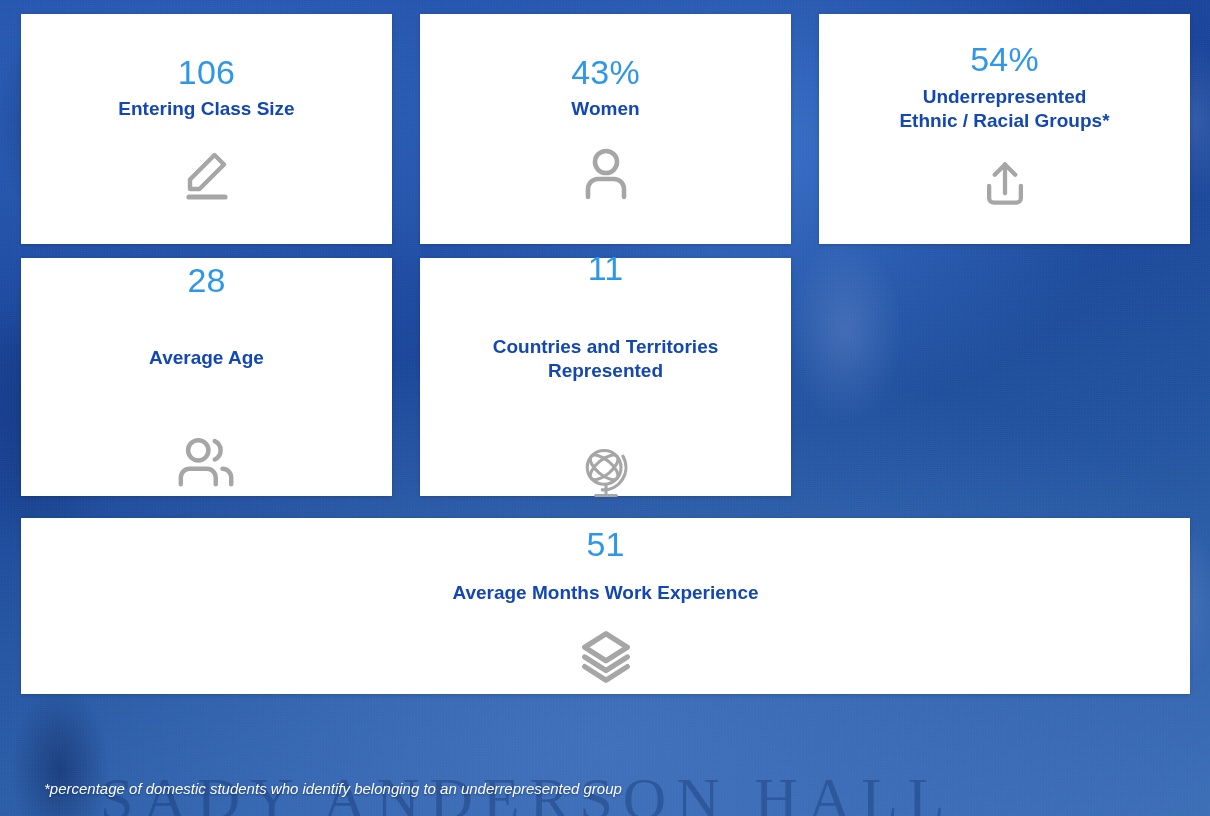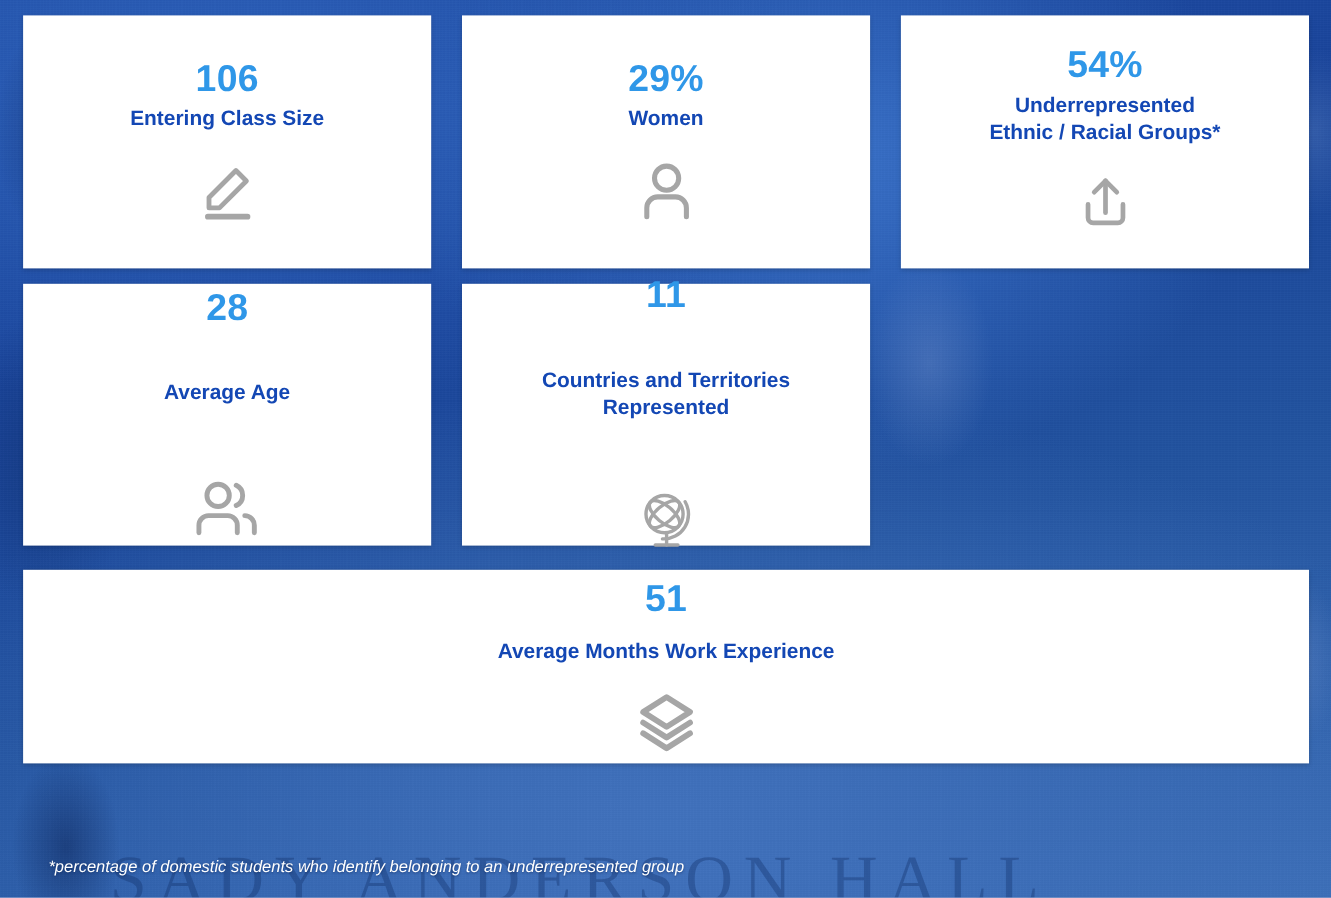--- a/index.html
+++ b/index.html
@@ -81,21 +81,21 @@
   .card.row1 { height:230px; }
   .card.row2 { height:238px;gap:41px; }
   .card.wide {
     grid-column:1 / -1;
     height:176px;
     margin-top:8px;
   }
 
   .stat-value {
     font-size:34px;
-    font-weight:bold;
+    font-weight:normal;
     color:#2f97e8;
     line-height:1.05;
     letter-spacing:.2px;
   }
   .stat-label {
     font-size:19px;
     font-weight:bold;
     color:#1347b4;
     text-align:center;
     line-height:1.28;
@@ -144,21 +144,21 @@
       <div class="stat-label">Entering Class Size</div>
       <div class="stat-icon">
         <svg width="60" height="60" viewBox="0 0 60 60" fill="none" stroke="currentColor" stroke-width="4.4" stroke-linecap="round" stroke-linejoin="round">
           <path d="M13 37.5 L37.5 13 L47 22.5 L22.5 47 L13 47 Z"></path>
           <line x1="12" y1="55" x2="48" y2="55" stroke-width="5.2"></line>
         </svg>
       </div>
     </div>
 
     <div class="card row1">
-      <div class="stat-value">29%</div>
+      <div class="stat-value">43%</div>
       <div class="stat-label">Women</div>
       <div class="stat-icon">
         <svg width="60" height="60" viewBox="0 0 60 60" fill="none" stroke="currentColor" stroke-width="4.6" stroke-linecap="round" stroke-linejoin="round">
           <circle cx="30" cy="20" r="11"></circle>
           <path d="M12 55 V47 a10 10 0 0 1 10 -10 h16 a10 10 0 0 1 10 10 V55"></path>
         </svg>
       </div>
     </div>
 
     <div class="card row1">

